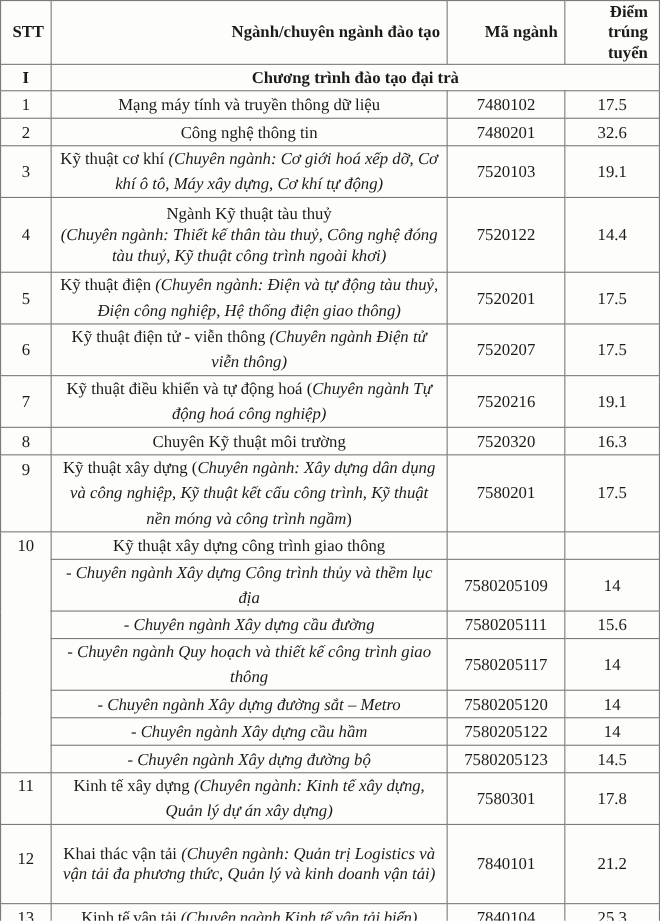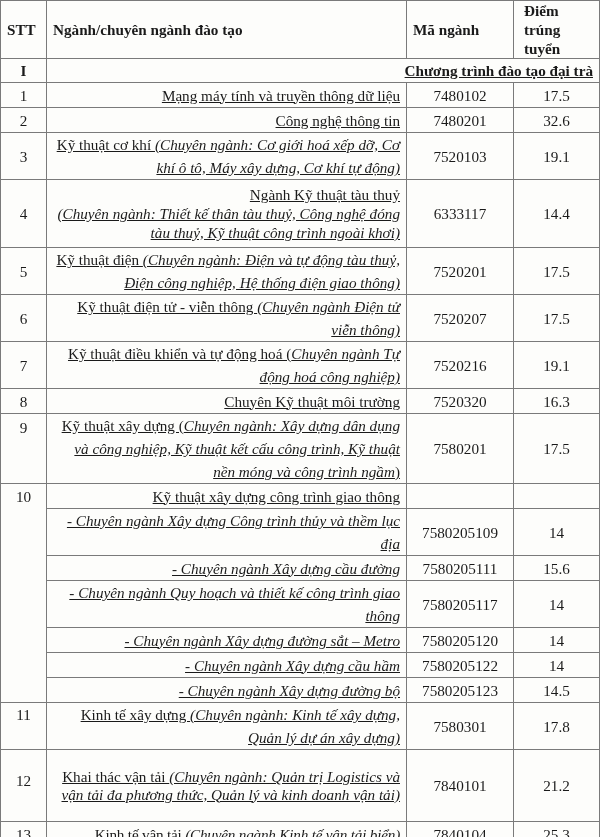--- a/index.html
+++ b/index.html
@@ -26,27 +26,27 @@
     col.c-name { width: 360px; }
     col.c-code { width: 107px; }
     col.c-score { width: 86px; }
     td, th {
       border: 1px solid #7a7a7a;
       padding: 0 6px;
       vertical-align: middle;
     }
     th {
       font-weight: bold;
-      text-align: left;
+      text-align: right;
       height: 57px;
       line-height: 19px;
     }
     td.stt { text-align: center; padding: 0; }
     td.code, td.score { text-align: center; padding: 0 2px; }
-    td.name { text-align: right; text-decoration: underline; }
+    td.name { text-align: center; }
     tr.section td { font-weight: bold; height: 23px; }
     .it { font-style: italic; }
     .sub { font-style: italic; }
     tr.r1 td { height: 24px; }
     tr.r2 td { height: 46px; }
     tr.r3 td { height: 67px; }
   </style>
 </head>
 <body>
 
@@ -88,21 +88,21 @@
     <tr class="r2">
       <td class="stt">3</td>
       <td class="name"><span>Kỹ thuật cơ khí </span><span class="it">(Chuyên ngành: Cơ giới hoá xếp dỡ, Cơ khí ô tô, Máy xây dựng, Cơ khí tự động)</span></td>
       <td class="code">7520103</td>
       <td class="score">19.1</td>
     </tr>
 
     <tr class="r3" style="height:58px">
       <td class="stt" style="height:57px;line-height:20px;">4</td>
       <td class="name" style="line-height:19px;"><span>Ngành Kỹ thuật tàu thuỷ</span><br><span class="it">(Chuyên ngành: Thiết kế thân tàu thuỷ, Công nghệ đóng tàu thuỷ, Kỹ thuật công trình ngoài khơi)</span></td>
-      <td class="code">6333117</td>
+      <td class="code">7520122</td>
       <td class="score">14.4</td>
     </tr>
 
     <tr class="r2">
       <td class="stt">5</td>
       <td class="name"><span>Kỹ thuật điện </span><span class="it">(Chuyên ngành: Điện và tự động tàu thuỷ, Điện công nghiệp, Hệ thống điện giao thông)</span></td>
       <td class="code">7520201</td>
       <td class="score">17.5</td>
     </tr>
 

